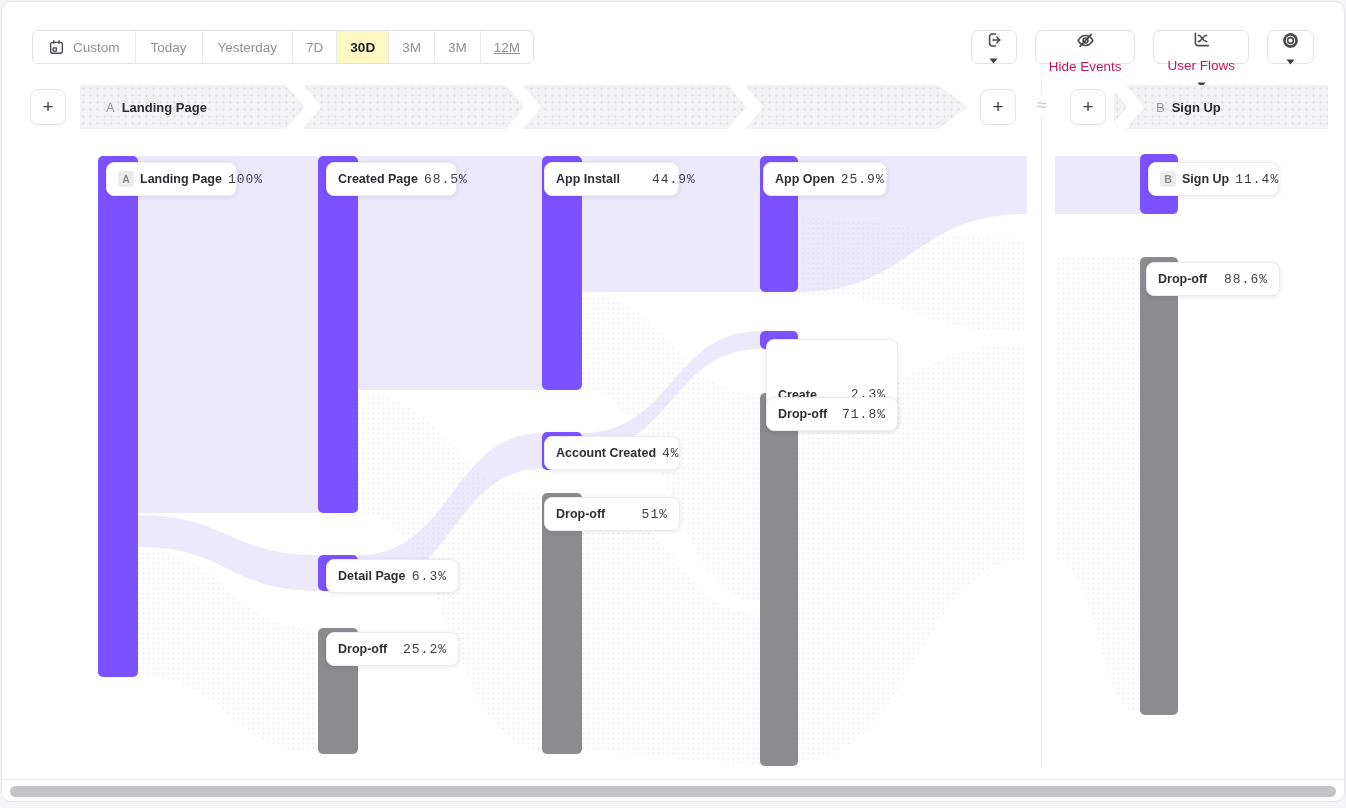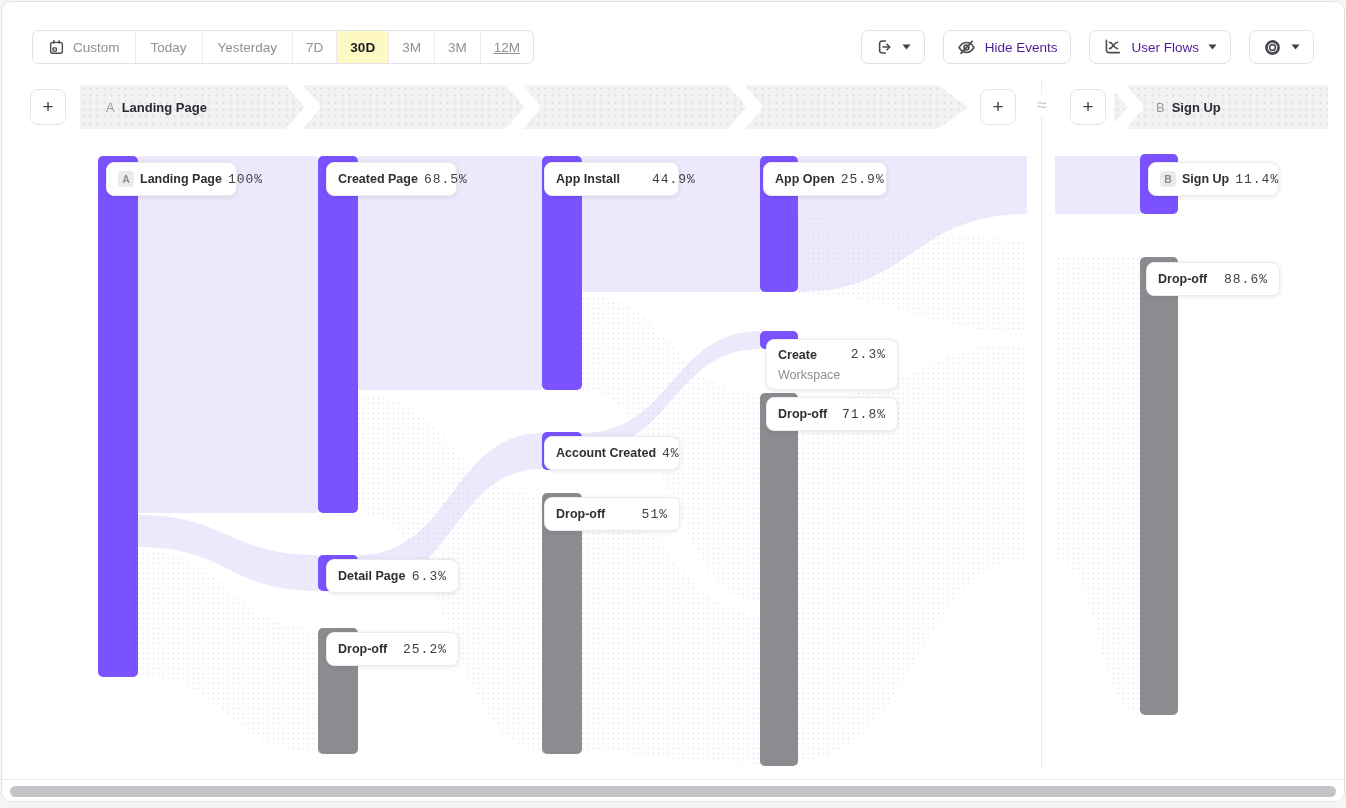--- a/index.html
+++ b/index.html
@@ -20,21 +20,21 @@
     font-size:13.5px; color:#8f8f95; font-weight:500; cursor:pointer;
     border-right:1px solid #ebebee; white-space:nowrap;
   }
   .seg:last-child { border-right:none;text-decoration:underline; }
   .seg.compact { padding:0 13px; }
   .seg.selected { background:#fef9c3; color:#1b1b20; font-weight:700; }
   .btn-row { position:absolute; right:30px; top:28px; display:flex; gap:18px; }
   .tbtn {
     height:34px; display:inline-flex; align-items:center; gap:9px; padding:0 13px;
     background:#fff; border:1px solid #e3e3e7; border-radius:7px;
-    font-size:13.5px; font-weight:500; color:#4c1d95; cursor:pointer; white-space:nowrap;
+    font-size:13.5px; font-weight:500; color:#be185d; cursor:pointer; white-space:nowrap;flex-direction:column;
   }
   .icon { display:inline-flex; }
   .icon svg { stroke:#4a4a50; fill:none; stroke-width:1.5; stroke-linecap:round; stroke-linejoin:round; }
   .caret svg { fill:#3f3f46; stroke:none; }
   
   .plus-btn {
     position:absolute; width:36px; height:36px; background:#fff;
     border:1px solid #e5e5e8; border-radius:8px; display:flex; align-items:center;
     justify-content:center; font-size:19px; color:#3f3f46; cursor:pointer; z-index:5;
   }
@@ -67,21 +67,21 @@
     width:16px; height:16px; border-radius:4px; background:#ebebee; color:#8b8b90;
     font-size:10.5px; font-weight:600; display:flex; align-items:center; justify-content:center;
     flex:0 0 auto;
   }
   .nlabel { font-size:12.5px; font-weight:700; color:#2f2f34; white-space:nowrap; }
   .nval {
     font-family:Liberation Mono, monospace; font-size:13px; letter-spacing:1px;
     color:#3f3f45; white-space:nowrap; margin-left:auto;
   }
   .card-2line { height:auto; flex-direction:column; align-items:stretch; padding:7px 11px; }
-  .card-2line .row { display:flex; align-items:center; gap:6px; }
+  .card-2line .row { display:flex; align-items:center; gap:6px;margin-top:40px; }
   .nlabel2 { font-size:12.5px; font-weight:500; color:#8e8e93; }
   
   .hsb-track { position:absolute; left:0; right:0; bottom:0; height:22px; border-top:1px solid #ececee; background:#fff; }
   .hsb-thumb { position:absolute; left:8px; right:8px; top:6px; height:11px; border-radius:6px; background:#c4c4c8; cursor:pointer; }
 </style>
 </head>
 <body>
 
 <div id="app">
 

